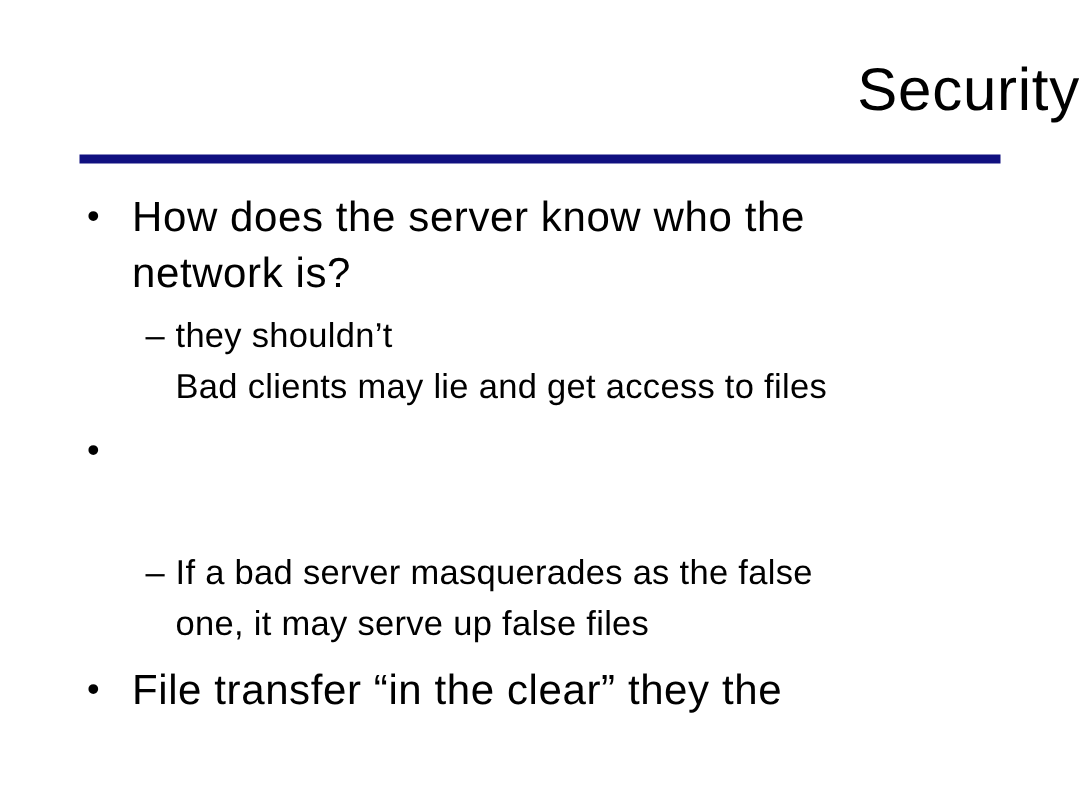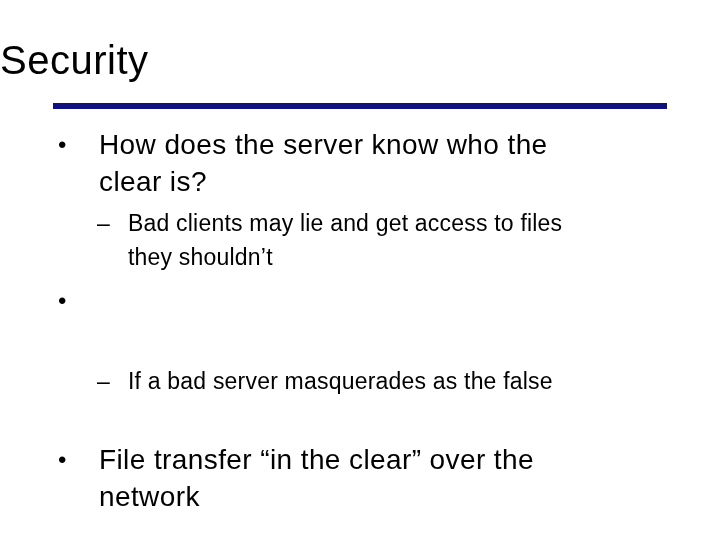--- a/index.html
+++ b/index.html
@@ -13,23 +13,23 @@
     height: 540px;
     background: #ffffff;
     overflow: hidden;
     font-family: "Liberation Sans", sans-serif;
     color: #000000;
   }
   .slide-title {
     position: absolute;
     top: 36px;
     left: 0;
-    right: 12px;
+    right: 0;
     margin: 0;
-    text-align: left;
+    text-align: right;
     font-size: 40px;
     font-weight: 400;
     line-height: 48px;
     letter-spacing: 0.5px;
     color: #000000;
   }
   .title-underline {
     position: absolute;
     top: 103px;
     left: 53px;
@@ -41,21 +41,20 @@
     position: absolute;
     display: flex;
     align-items: flex-start;
   }
   .bullet .marker {
     flex: 0 0 auto;
     white-space: pre;
   }
   .bullet .lines {
     white-space: nowrap;
-    margin-left: 11px;
   }
   .lvl1 {
     left: 58px;
     font-size: 28px;
     line-height: 37px;
     letter-spacing: 0.4px;
   }
   .lvl1 .marker {
     width: 30px;
     font-size: 24px;
@@ -83,46 +82,46 @@
 <div class="slide">
 
   <h1 class="slide-title">Security</h1>
 
   <div class="title-underline"></div>
 
   <div class="bullet lvl1 b1">
     <span class="marker">•</span>
     <div class="lines">
       <div>How does the server know who the</div>
-      <div>clear is?</div>
+      <div>network is?</div>
     </div>
   </div>
 
   <div class="bullet lvl2 b2">
     <span class="marker">–</span>
     <div class="lines">
+      <div>they shouldn’t</div>
       <div>Bad clients may lie and get access to files</div>
-      <div>they shouldn’t</div>
     </div>
   </div>
 
   <div class="bullet lvl1 b3">
     <span class="marker">•</span>
     <div class="lines">
     </div>
   </div>
 
   <div class="bullet lvl2 b4">
     <span class="marker">–</span>
     <div class="lines">
       <div>If a bad server masquerades as the false</div>
+      <div>one, it may serve up false files</div>
     </div>
   </div>
 
   <div class="bullet lvl1 b5">
     <span class="marker">•</span>
     <div class="lines">
-      <div>File transfer “in the clear” over the</div>
-      <div>network</div>
+      <div>File transfer “in the clear” they the</div>
     </div>
   </div>
 
 </div>
 
 </body></html>

